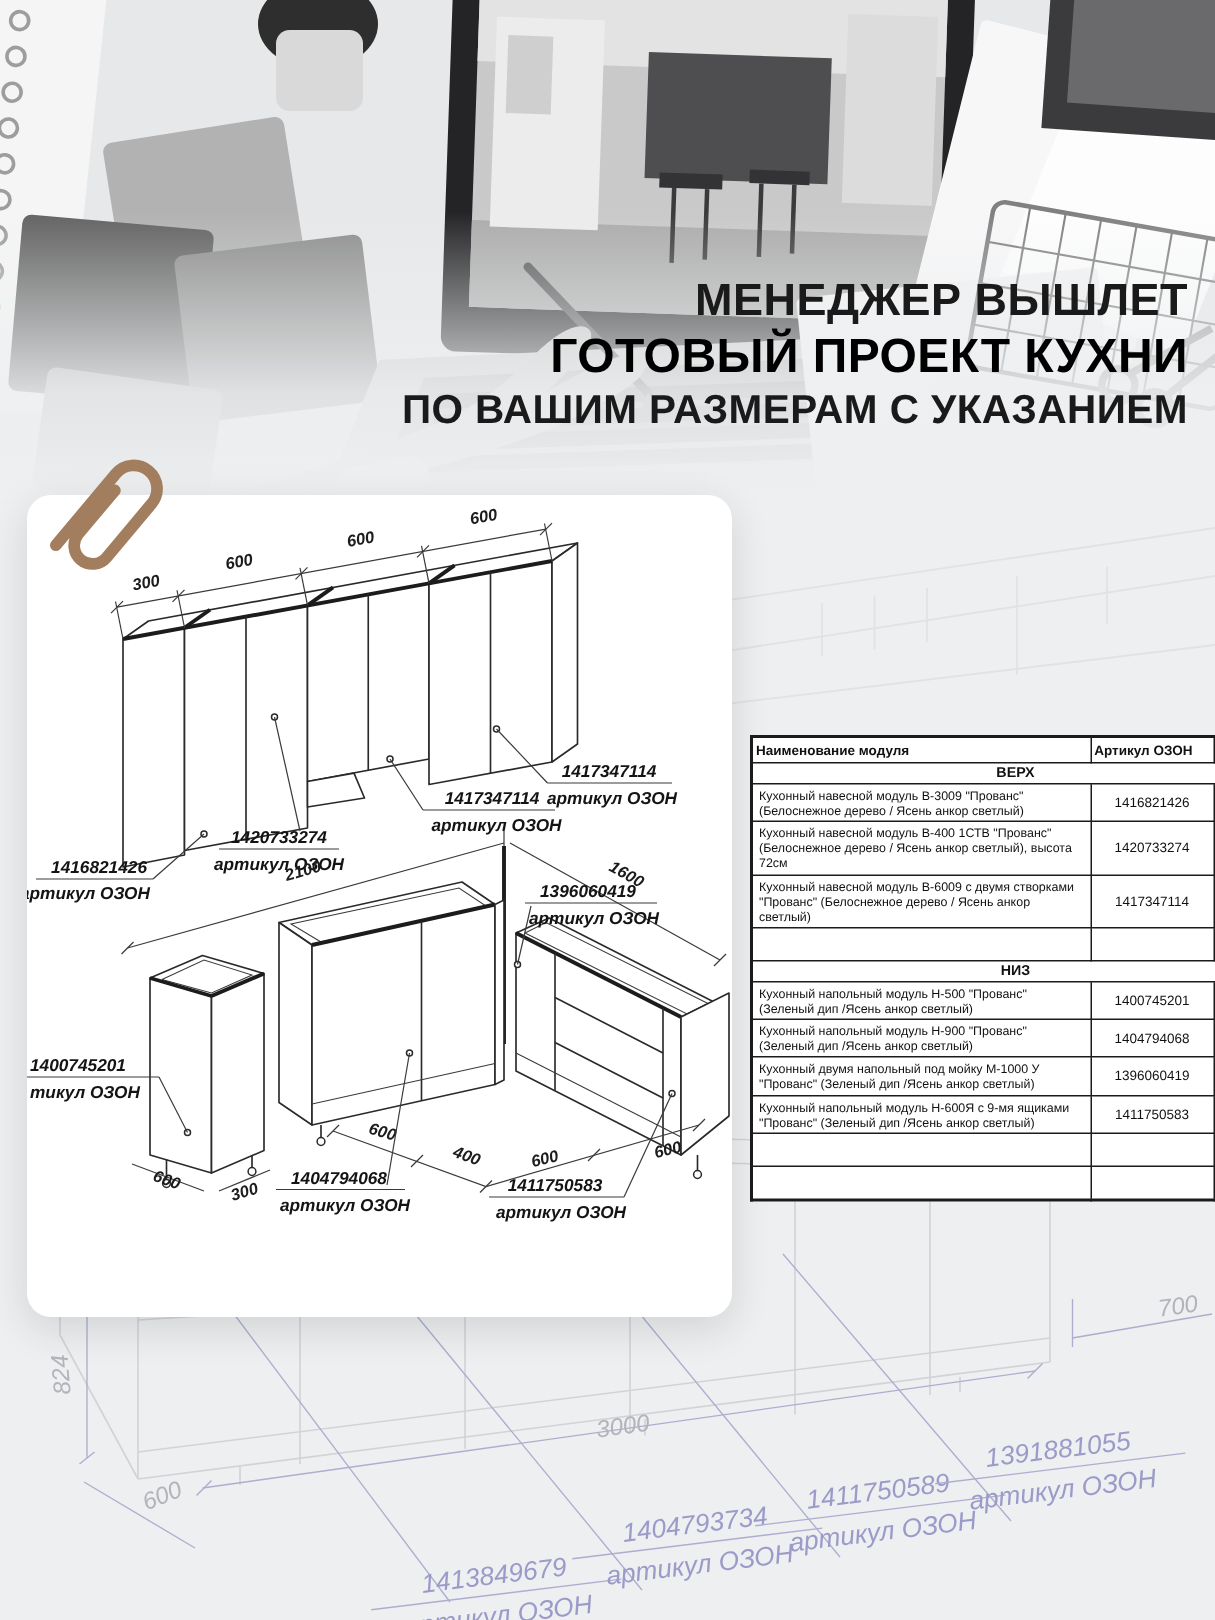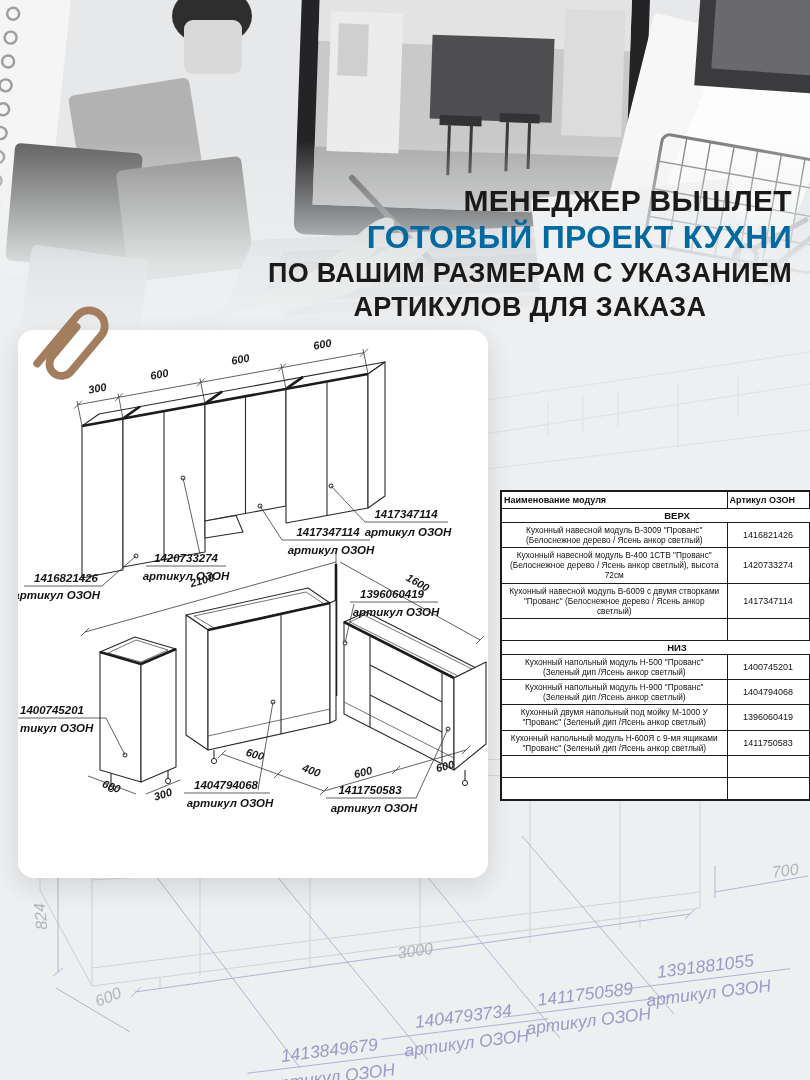--- a/index.html
+++ b/index.html
@@ -42,21 +42,21 @@
     position:absolute; left:500px; top:490px; width:352px; z-index:3;
     border-collapse:collapse; background:#ffffff;
     font-family:"Liberation Sans",sans-serif; color:#111;
     border:2.2px solid #1b1b1b; table-layout:fixed;
   }
   .module-table th,.module-table td{
     border:1.4px solid #1b1b1b; padding:2px 4px; vertical-align:middle;
   }
   .module-table th{font-size:9px; font-weight:700; text-align:left; padding:3px 2px;}
   .col-name{width:226px;} .col-art{width:82px;} .col-qty{width:44px;}
-  td.c-name{font-size:8.3px; line-height:1.22; text-align:center;}
+  td.c-name{font-size:8.3px; line-height:1.22; text-align:left;}
   td.c-art{font-size:9px; text-align:center;}
   td.c-qty{font-size:9px;}
   tr.section td{font-size:9.5px; font-weight:700; text-align:center; padding:1px;}
   tr.empty td{height:17px;}
   
   .bottom-sketch{position:absolute;left:0;top:740px;z-index:1;}
   .sk-gray{stroke:#d3d3d7; fill:none; stroke-width:1.1;}
   .sk-lav{stroke:#aeadd0; fill:none; stroke-width:.9;}
   .sk-dim{font:italic 400 16px "Liberation Sans",sans-serif; fill:#b3b3bb;}
   .sk-lbl{font:italic 400 17.5px "Liberation Sans",sans-serif; fill:#9b9ac8;}
@@ -170,23 +170,22 @@
       <circle cx="745" cy="262" r="11"></circle>
         <circle cx="772" cy="272" r="11"></circle>
       <line x1="752" y1="252" x2="798" y2="212"></line>
         <line x1="778" y1="262" x2="810" y2="224"></line>
     </g>
     <rect x="0" y="0" width="810" height="335" fill="url(#fade)"></rect>
   </svg>
 
   <div class="headline">
     <div class="hl hl1">МЕНЕДЖЕР ВЫШЛЕТ</div>
-    <div class="hl hl2" style="color:#0369a1">ГОТОВЫЙ ПРОЕКТ КУХНИ</div>
+    <div class="hl hl2" style="color:#000000">ГОТОВЫЙ ПРОЕКТ КУХНИ</div>
     <div class="hl hl3">ПО ВАШИМ РАЗМЕРАМ С УКАЗАНИЕМ</div>
-    <div class="hl hl4">АРТИКУЛОВ ДЛЯ ЗАКАЗА</div>
   </div>
 
   <svg class="mid-sketch" width="332" height="150" viewBox="0 0 332 150">
     <g stroke="#e2e2e6" fill="none" stroke-width="1.2">
       <line x1="8" y1="62" x2="332" y2="14"></line>
       <line x1="0" y1="97" x2="332" y2="46"></line>
       <line x1="0" y1="132" x2="332" y2="92"></line>
       <line x1="70" y1="64" x2="70" y2="99"></line>
       <line x1="105" y1="59" x2="105" y2="95"></line>
       <line x1="140" y1="54" x2="140" y2="90"></line>

